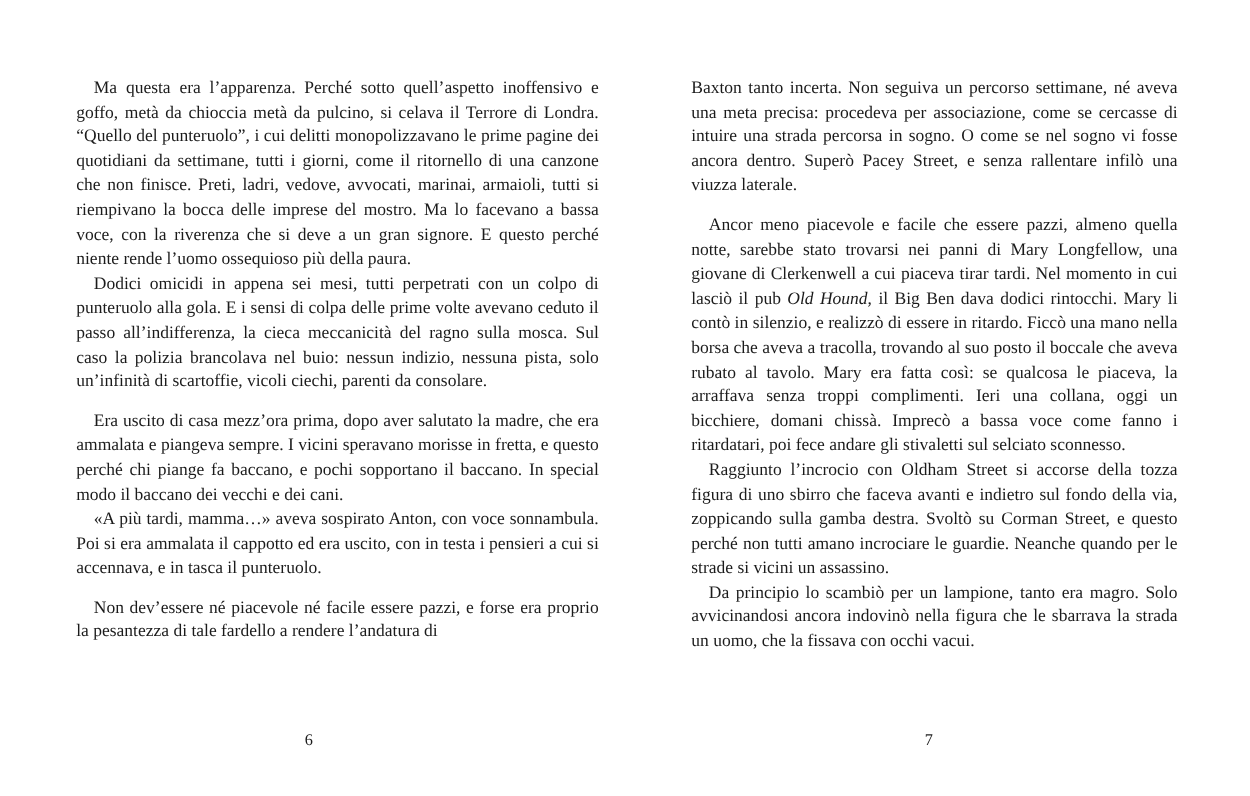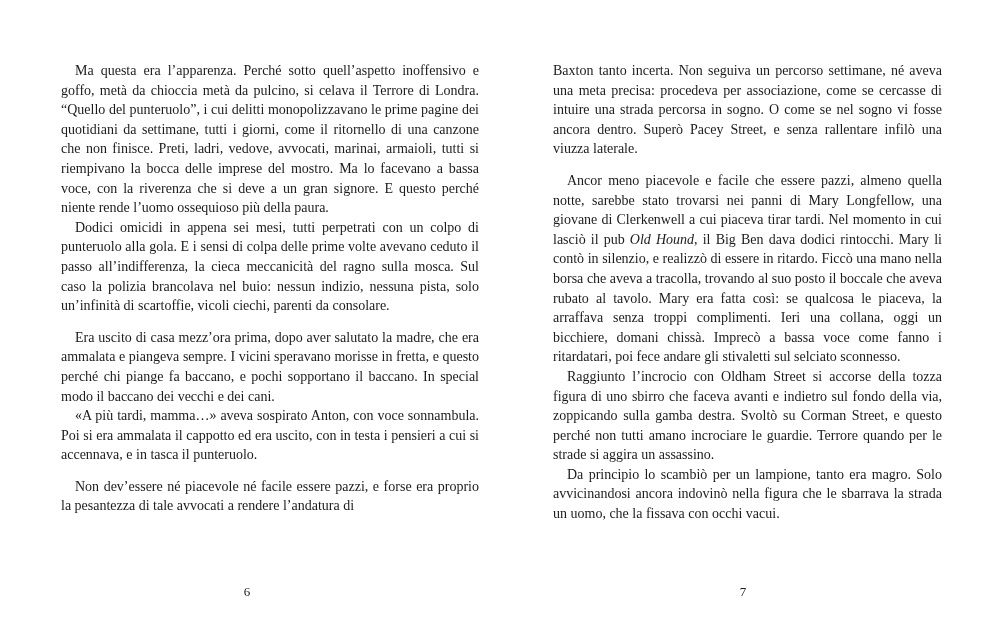--- a/index.html
+++ b/index.html
@@ -49,28 +49,28 @@
 
 <div class="spread">
 
   <div class="page-text left">
       <p class="indent"><span>Ma questa era l’apparenza. Perché sotto quell’aspetto inoffensivo e goffo, metà da chioccia metà da pulcino, si celava il Terrore di Londra. “Quello del punteruolo”, i cui delitti monopolizzavano le prime pagine dei quotidiani da settimane, tutti i giorni, come il ritornello di una canzone che non finisce. Preti, ladri, vedove, avvocati, marinai, armaioli, tutti si riempivano la bocca delle imprese del mostro. Ma lo facevano a bassa voce, con la riverenza che si deve a un gran signore. E questo perché niente rende l’uomo ossequioso più della paura.</span></p>
       <p class="indent"><span>Dodici omicidi in appena sei mesi, tutti perpetrati con un colpo di punteruolo alla gola. E i sensi di colpa delle prime volte avevano ceduto il passo all’indifferenza, la cieca meccanicità del ragno sulla mosca. Sul caso la polizia brancolava nel buio: nessun indizio, nessuna pista, solo un’infinità di scartoffie, vicoli ciechi, parenti da consolare.</span></p>
       <div class="gap"></div>
       <p class="indent"><span>Era uscito di casa mezz’ora prima, dopo aver salutato la madre, che era ammalata e piangeva sempre. I vicini speravano morisse in fretta, e questo perché chi piange fa baccano, e pochi sopportano il baccano. In special modo il baccano dei vecchi e dei cani.</span></p>
       <p class="indent"><span>«A più tardi, mamma…» aveva sospirato Anton, con voce sonnambula. Poi si era ammalata il cappotto ed era uscito, con in testa i pensieri a cui si accennava, e in tasca il punteruolo.</span></p>
       <div class="gap"></div>
-      <p class="indent"><span>Non dev’essere né piacevole né facile essere pazzi, e forse era proprio la pesantezza di tale avvocati a rendere l’andatura di</span></p>
+      <p class="indent"><span>Non dev’essere né piacevole né facile essere pazzi, e forse era proprio la pesantezza di tale fardello a rendere l’andatura di</span></p>
     </div>
 
   <div class="page-text right">
       <p class=""><span>Baxton tanto incerta. Non seguiva un percorso settimane, né aveva una meta precisa: procedeva per associazione, come se cercasse di intuire una strada percorsa in sogno. O come se nel sogno vi fosse ancora dentro. Superò Pacey Street, e senza rallentare infilò una viuzza laterale.</span></p>
       <div class="gap"></div>
       <p class="indent"><span>Ancor meno piacevole e facile che essere pazzi, almeno quella notte, sarebbe stato trovarsi nei panni di Mary Longfellow, una giovane di Clerkenwell a cui piaceva tirar tardi. Nel momento in cui lasciò il pub </span><em>Old Hound</em><span>, il Big Ben dava dodici rintocchi. Mary li contò in silenzio, e realizzò di essere in ritardo. Ficcò una mano nella borsa che aveva a tracolla, trovando al suo posto il boccale che aveva rubato al tavolo. Mary era fatta così: se qualcosa le piaceva, la arraffava senza troppi complimenti. Ieri una collana, oggi un bicchiere, domani chissà. Imprecò a bassa voce come fanno i ritardatari, poi fece andare gli stivaletti sul selciato sconnesso.</span></p>
-      <p class="indent"><span>Raggiunto l’incrocio con Oldham Street si accorse della tozza figura di uno sbirro che faceva avanti e indietro sul fondo della via, zoppicando sulla gamba destra. Svoltò su Corman Street, e questo perché non tutti amano incrociare le guardie. Terrore quando per le strade si aggira un assassino.</span></p>
+      <p class="indent"><span>Raggiunto l’incrocio con Oldham Street si accorse della tozza figura di uno sbirro che faceva avanti e indietro sul fondo della via, zoppicando sulla gamba destra. Svoltò su Corman Street, e questo perché non tutti amano incrociare le guardie. Neanche quando per le strade si vicini un assassino.</span></p>
       <p class="indent"><span>Da principio lo scambiò per un lampione, tanto era magro. Solo avvicinandosi ancora indovinò nella figura che le sbarrava la strada un uomo, che la fissava con occhi vacui.</span></p>
     </div>
 
   <div class="pagenum left">6</div>
 
   <div class="pagenum right">7</div>
 
 </div>
 
 </body></html>

